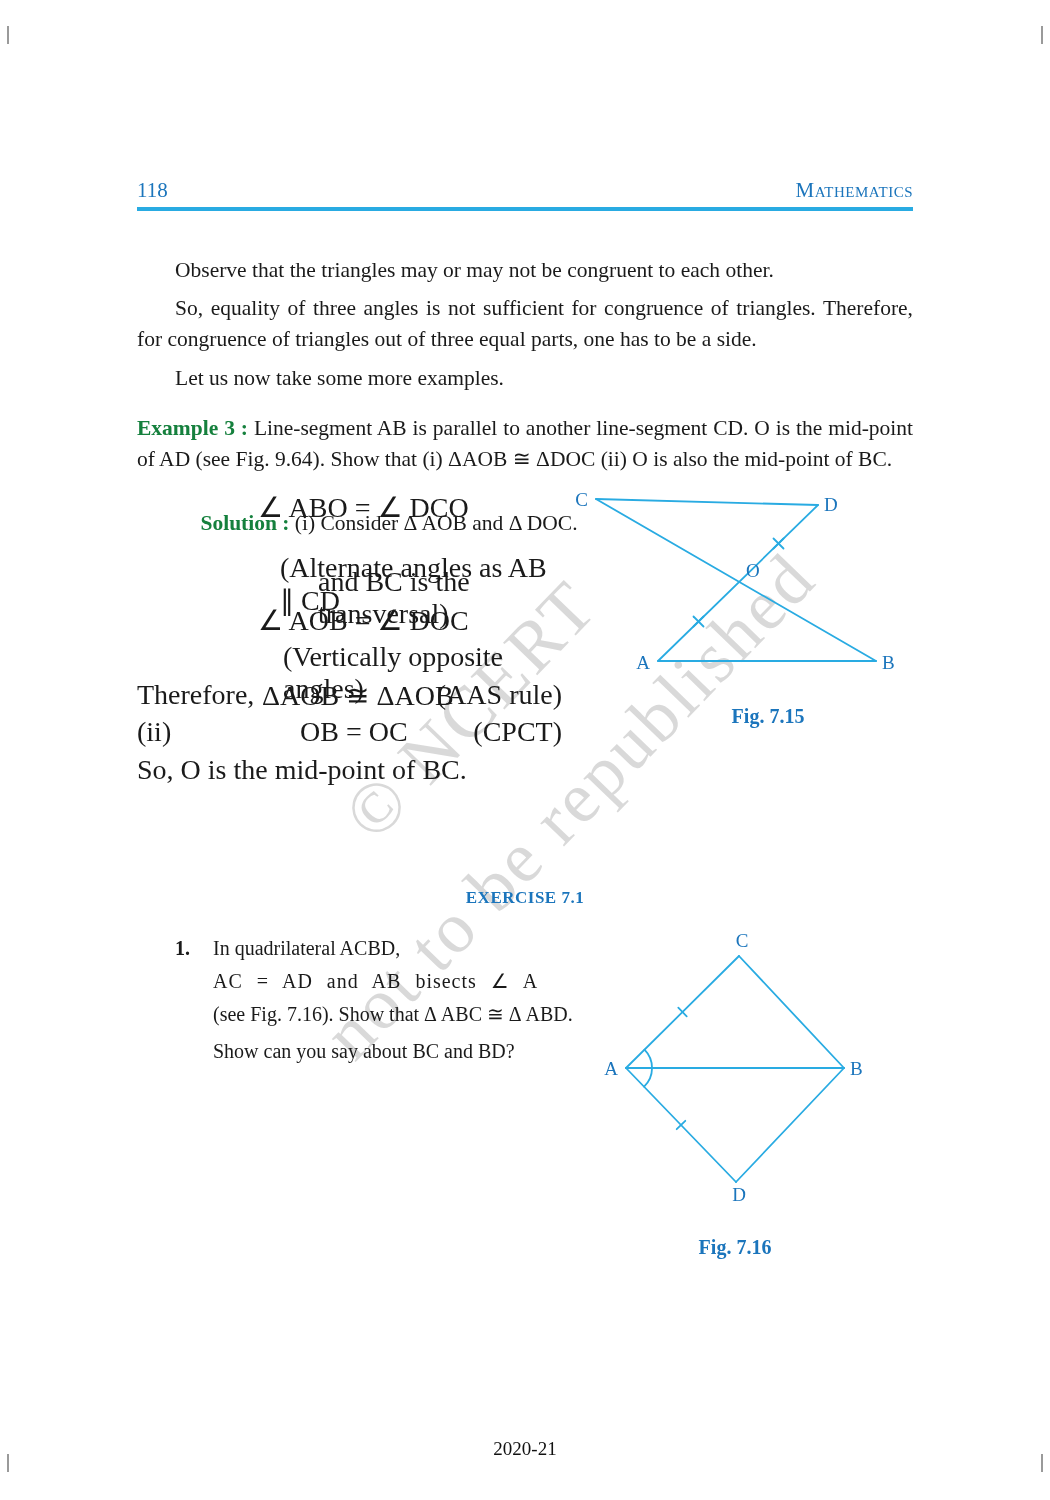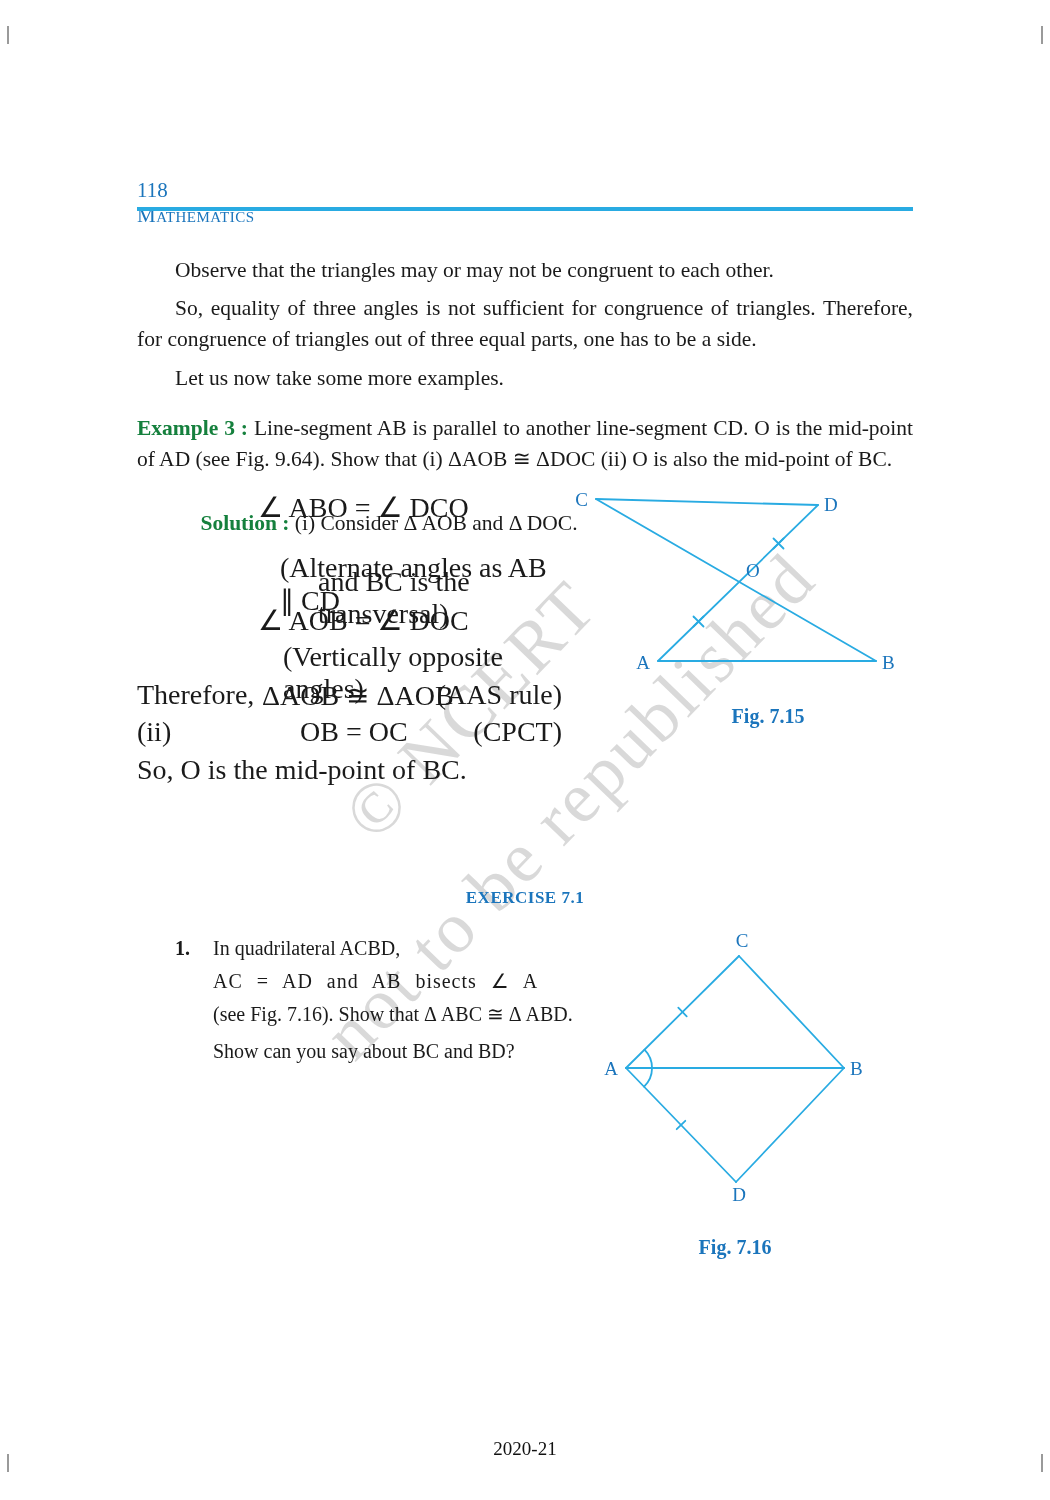--- a/index.html
+++ b/index.html
@@ -16,21 +16,21 @@
 
   
   .watermark {
     position:absolute; left:60px; top:620px; width:920px;
     transform:rotate(-46deg); text-align:center;
     font-size:72px; line-height:138px; letter-spacing:3px;
     color:rgba(110,110,110,0.26); pointer-events:none; white-space:nowrap;
   }
 
   
-  .header { position:absolute; left:137px; top:178px; width:776px; display:flex; justify-content:space-between; align-items:baseline;flex-direction:column; }
+  .header { position:absolute; left:137px; top:178px; width:776px; display:flex; justify-content:space-between; align-items:baseline; }
   .page-num { font-size:21px; color:#1b75bc; }
   .subject  { font-size:21px; color:#1b75bc; font-variant:small-caps; letter-spacing:0.5px; }
   .rule { position:absolute; left:137px; top:207px; width:776px; height:4px; background:#29abe2; }
 
   
   .blk { position:absolute; left:137px; width:776px; font-size:21.5px; line-height:31px; text-align:justify; }
   .ind { text-indent:38px; }
   .p1 { top:233px; }
   .p2 { top:271px; }
   .p3 { top:341px; }

